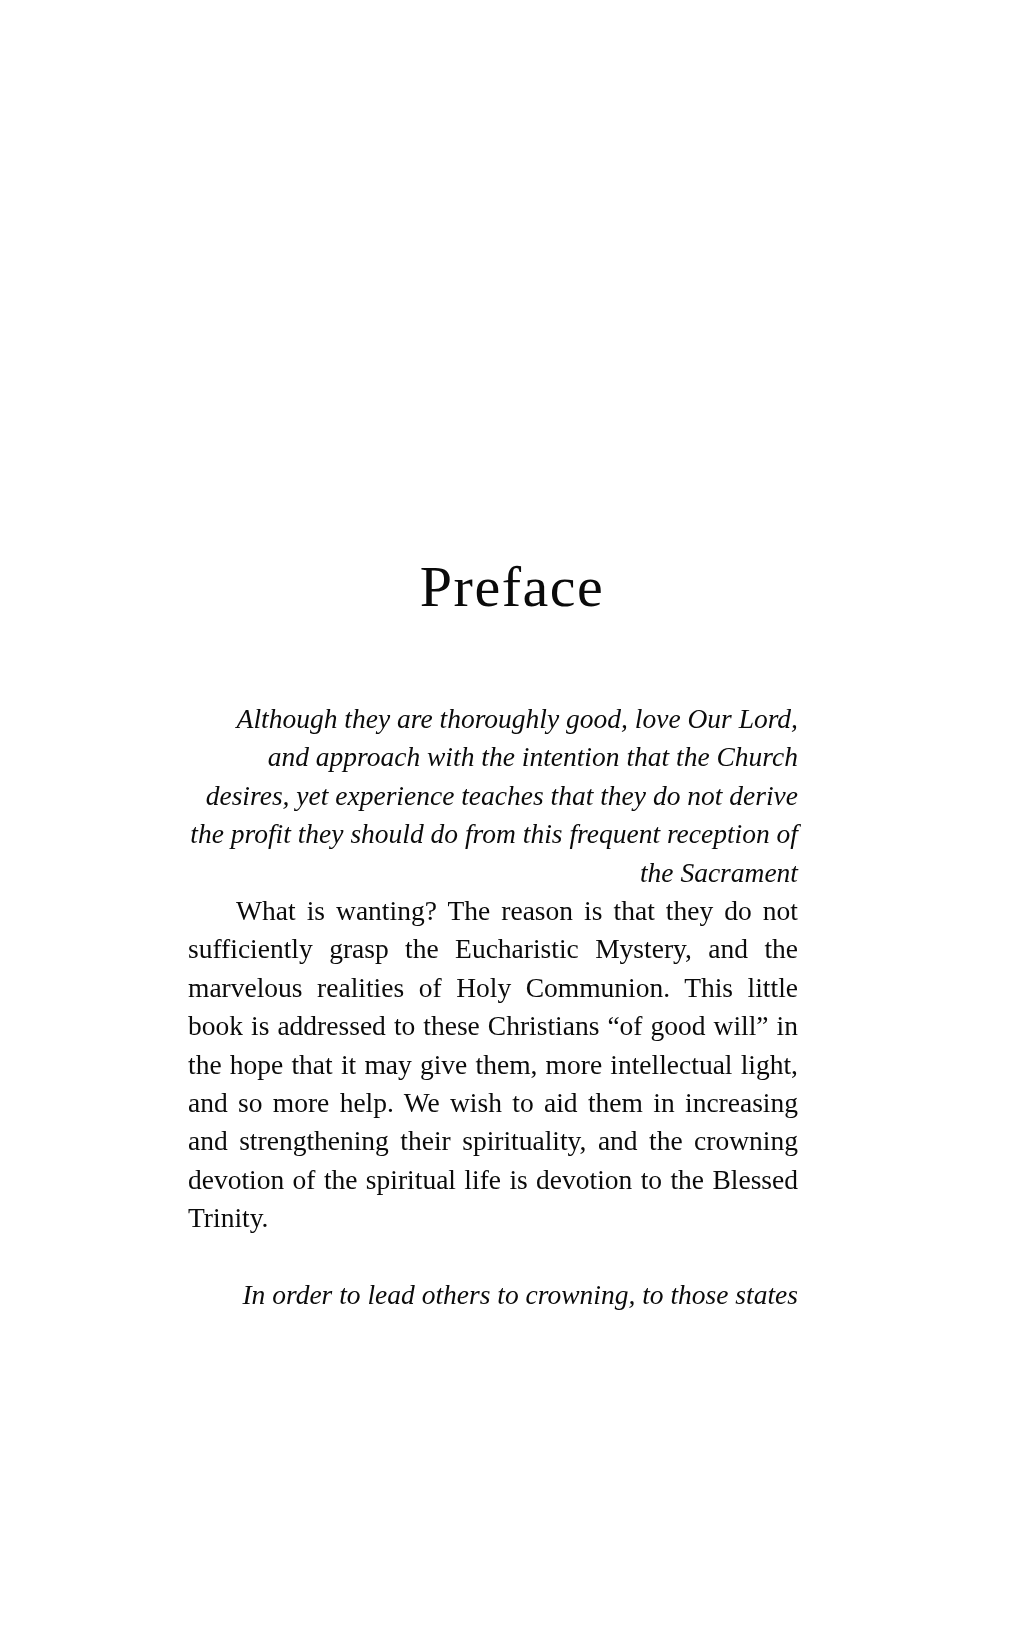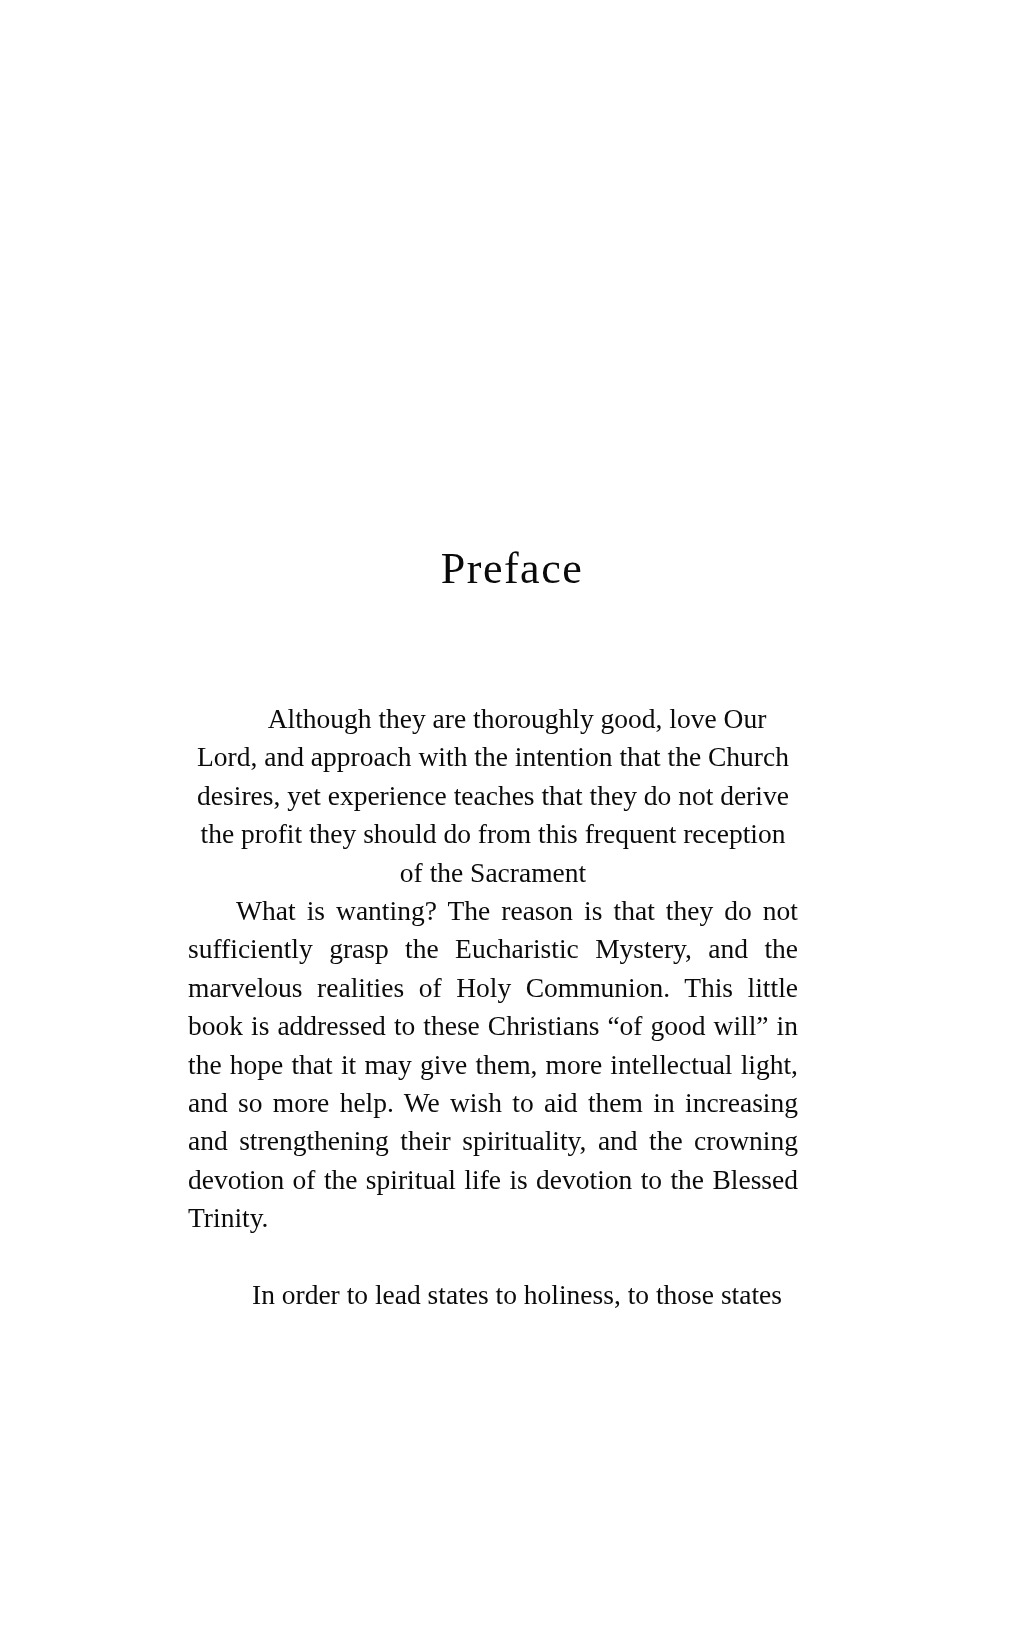--- a/index.html
+++ b/index.html
@@ -19,21 +19,21 @@
   }
 
   
   .chapter-title {
     position: absolute;
     left: 0;
     right: 0;
     top: 516px;
     text-align: center;
     font-family: "Liberation Serif", "DejaVu Serif", serif;
-    font-size: 44px;
+    font-size: 58px;
     font-weight: 400;
     letter-spacing: 1.5px;
     line-height: 1.1;
     color: #0a0a0a;
   }
 
   
   .text-block {
     position: absolute;
     left: 188px;
@@ -53,21 +53,22 @@
   .para.indent {
     text-indent: 48px;
   }
   
   .para:after {
     content: "";
     display: inline-block;
     width: 100%;
   }
   .para.ragged {
-    text-align: center;
+    text-align: right;
+    font-style: italic;
   }
   .para.ragged:after { content: none; }
 
   
   .folio {
     position: absolute;
     left: 0;
     right: 0;
     top: 1493px;
     text-align: center;
@@ -83,17 +84,17 @@
 <div class="page">
 
   <h1 class="chapter-title">Preface</h1>
 
   <div class="text-block">
 
     <p class="para indent ragged">Although they are thoroughly good, love Our Lord, and approach with the intention that the Church desires, yet experience teaches that they do not derive the profit they should do from this fre­quent reception of the Sacrament</p>
 
     <p class="para indent">What is wanting? The reason is that they do not sufficiently grasp the Eucharistic Mystery, and the marvelous realities of Holy Communion. This little book is addressed to these Christians “of good will” in the hope that it may give them, more intellectual light, and so more help. We wish to aid them in in­creasing and strengthening their spirituality, and the crowning devotion of the spiritual life is devotion to the Blessed Trinity.</p>
 
-    <p class="para indent ragged">In order to lead states to holiness, to those states</p>
+    <p class="para indent ragged">In order to lead others to crowning, to those states</p>
   </div>
 
 
 </div>
 
 </body></html>

